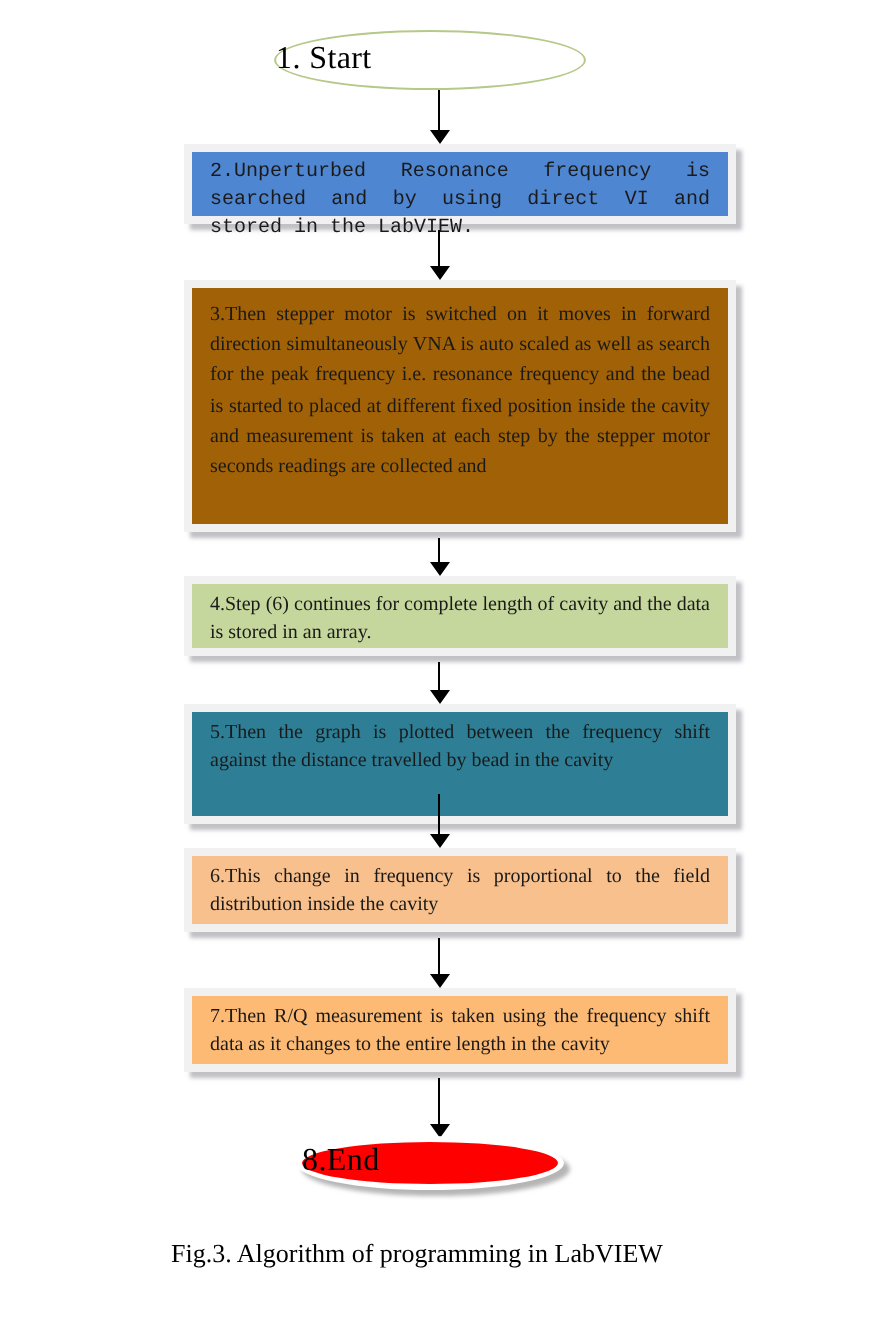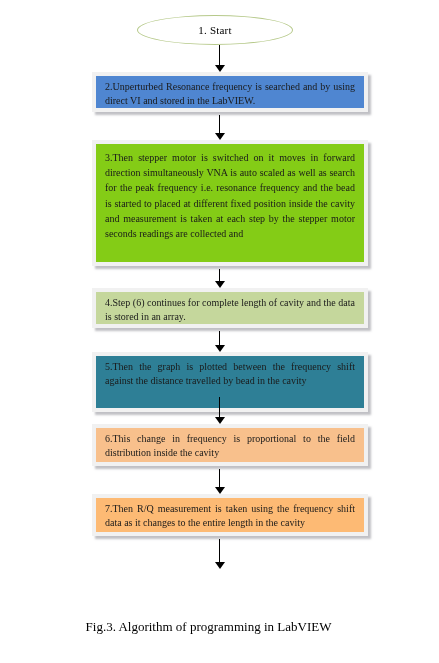--- a/index.html
+++ b/index.html
@@ -22,24 +22,23 @@
     top: 0;
     width: 439px;
     height: 663px;
   }
 
   
   .ellipse {
     position: absolute;
     display: flex;
     align-items: center;
-    justify-content: center;
     border-radius: 50%;
     box-sizing: border-box;
-    font-size: 11px;
+    font-size: 16px;
     letter-spacing: .2px;
   }
   .ellipse-start {
     left: 137px;
     top: 15px;
     width: 156px;
     height: 30px;
     background: #ffffff;
     border: 1px solid #b6c98a;
   }
@@ -77,24 +76,24 @@
     text-justify: inter-word;
     color: #1a1a1a;
   }
   .pbox .inner.tall {
     padding-top: 6px;
     line-height: 1.52;
   }
 
   
   #box2 { top: 72px;  height: 40px; }
-  #box2 .inner { background: #4f86d1; }
+  #box2 .inner { background: #4f86d1; font-family: Liberation Mono, monospace; }
 
   #box3 { top: 140px; height: 126px; }
-  #box3 .inner { background: #84cc16; }
+  #box3 .inner { background: #a16207; }
 
   #box4 { top: 288px; height: 40px; }
   #box4 .inner { background: #c5d79c; }
 
   #box5 { top: 352px; height: 60px; }
   #box5 .inner { background: #2e7f96; }
 
   #box6 { top: 424px; height: 42px; }
   #box6 .inner { background: #f8c08c; }
 
@@ -191,16 +190,19 @@
   <div class="conn" id="conn6"></div>
   <div class="arrowhead" id="arr6"></div>
 
   <div class="pbox" id="box7">
     <div class="inner">7.Then R/Q measurement is taken using the frequency shift data as it changes to the entire length in the cavity</div>
   </div>
 
   <div class="conn" id="conn7"></div>
   <div class="arrowhead" id="arr7"></div>
 
+  <div class="ellipse ellipse-end">
+    <span class="etext">8.End</span>
+  </div>
 
 </div>
 
 <div id="caption">Fig.3.  Algorithm of programming in LabVIEW</div>
 
 </body></html>

